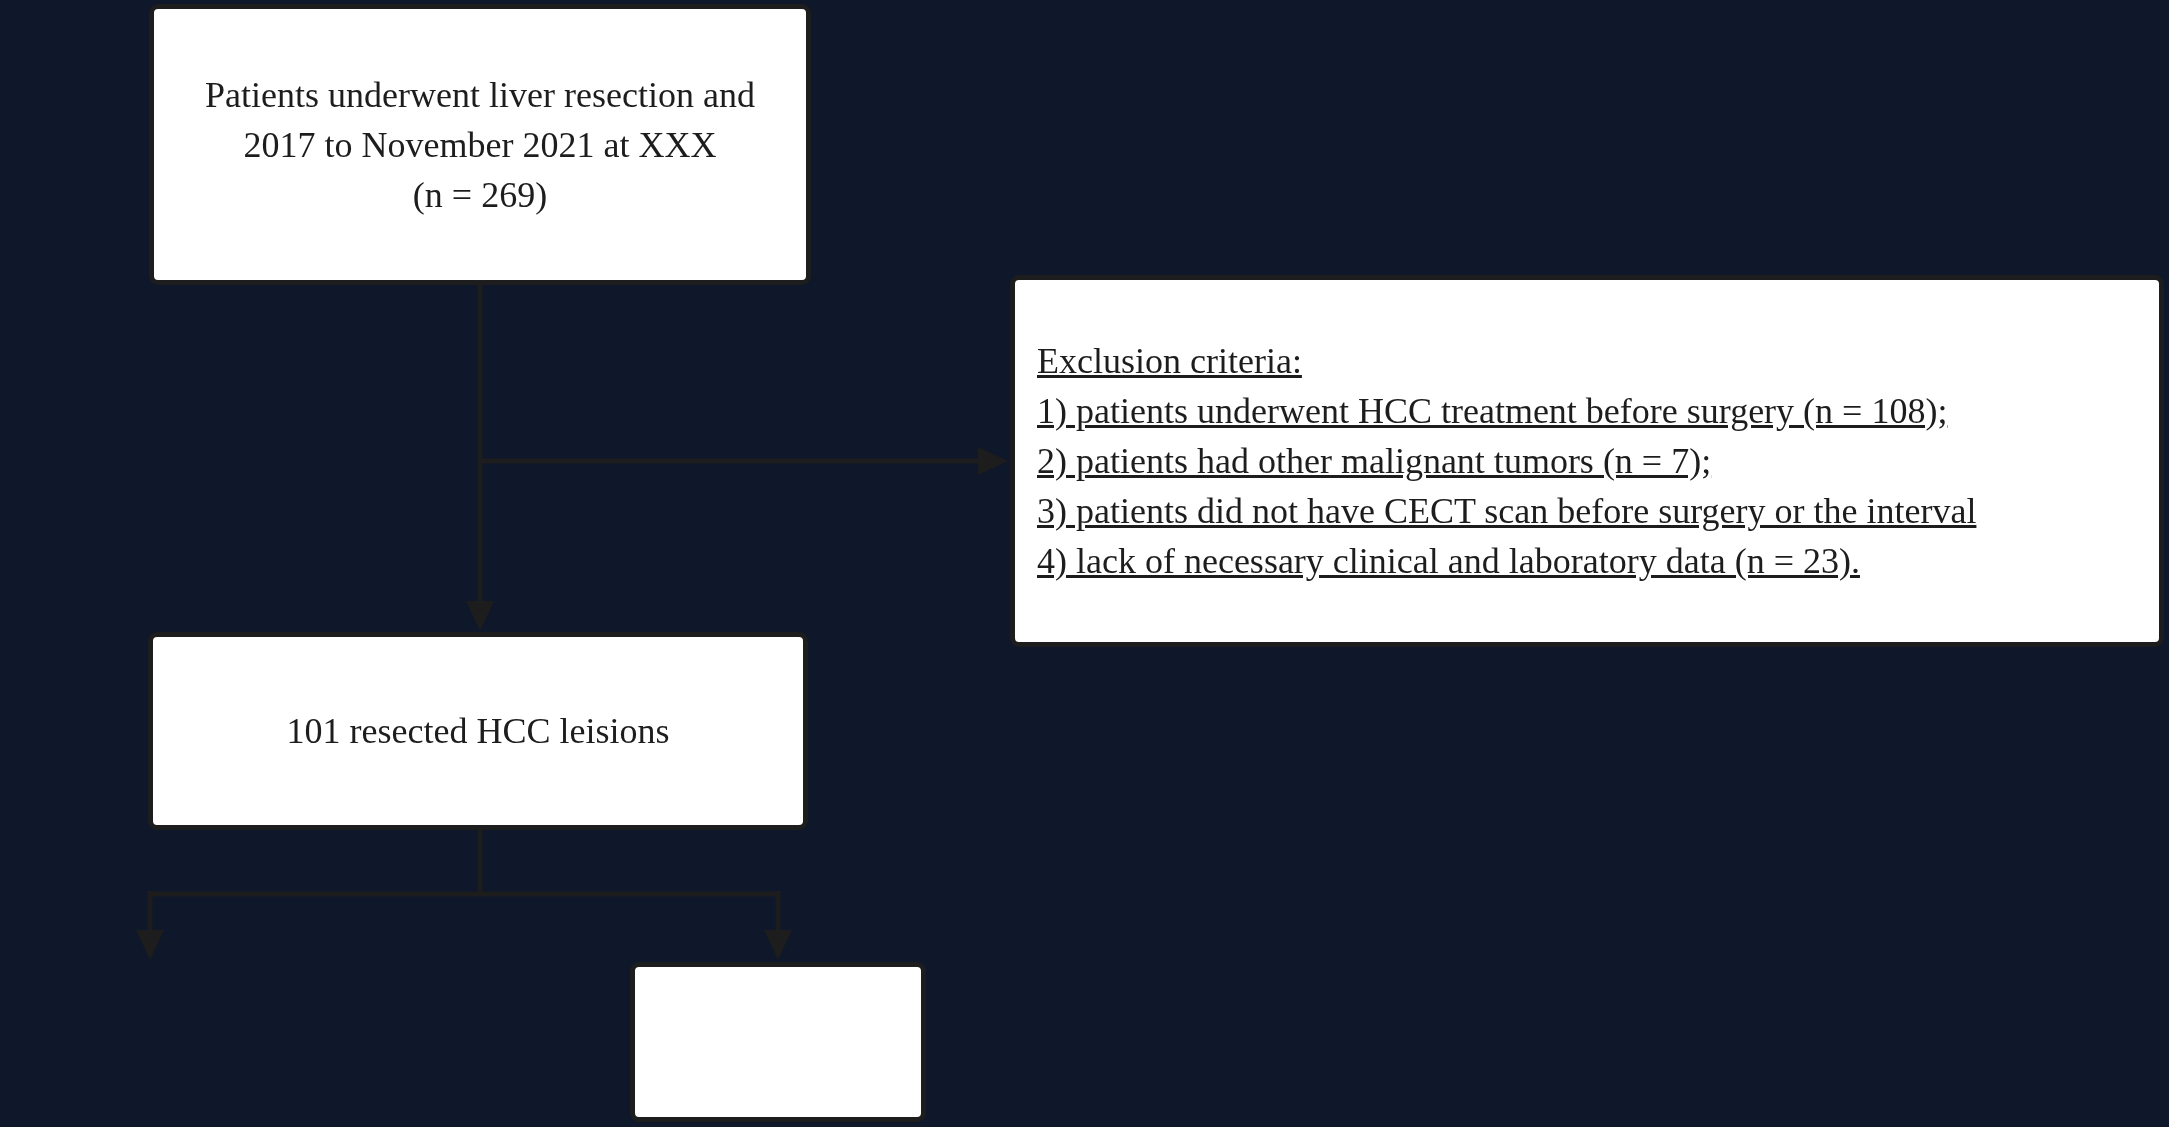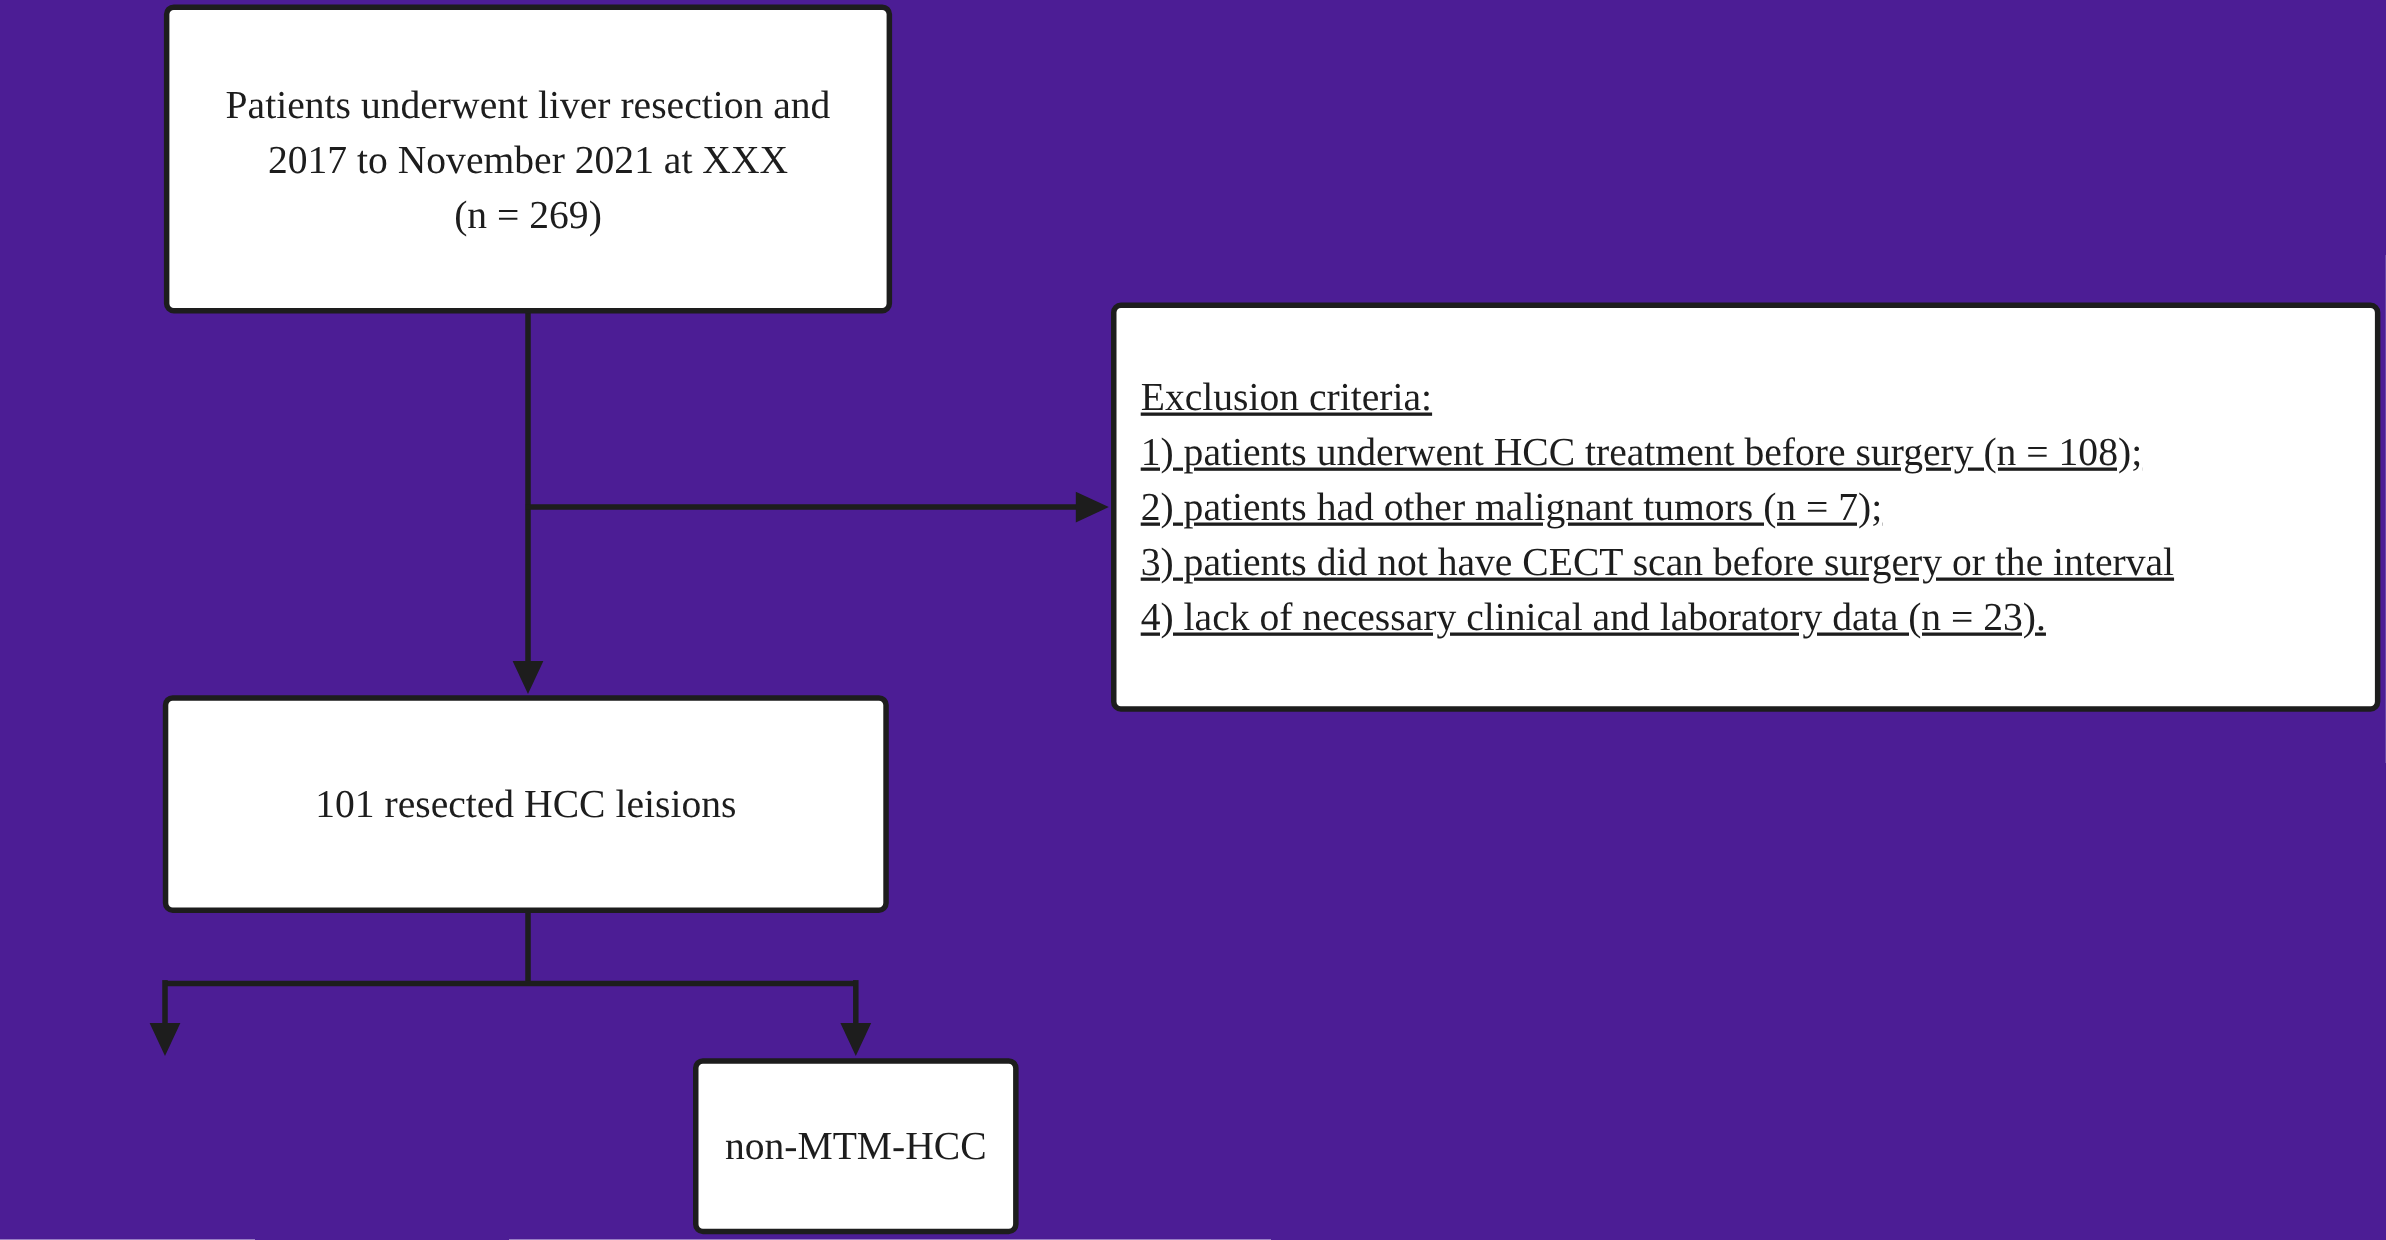--- a/index.html
+++ b/index.html
@@ -4,21 +4,21 @@
 <style>
   html, body {
     margin: 0;
     padding: 0;
     background: #ffffff;
   }
   .canvas {
     position: relative;
     width: 2169px;
     height: 1127px;
-    background: #4c1d95;
+    background: #0f172a;
     font-family: "Liberation Serif", "DejaVu Serif", serif;
     color: #1d1d1d;
     overflow: hidden;
   }
   .connectors {
     position: absolute;
     left: 0;
     top: 0;
     width: 2169px;
     height: 1127px;
@@ -116,16 +116,15 @@
     <p class="line">3) patients did not have CECT scan before surgery or the interval</p>
     <p class="line">4) lack of necessary clinical and laboratory data (n = 23).</p>
   </div>
 
   <div class="box box-resected">
     <p class="line">101 resected HCC leisions</p>
   </div>
 
 
   <div class="box box-nonmtm">
-    <p class="line">non-MTM-HCC</p>
   </div>
 
 </div>
 
 </body></html>

